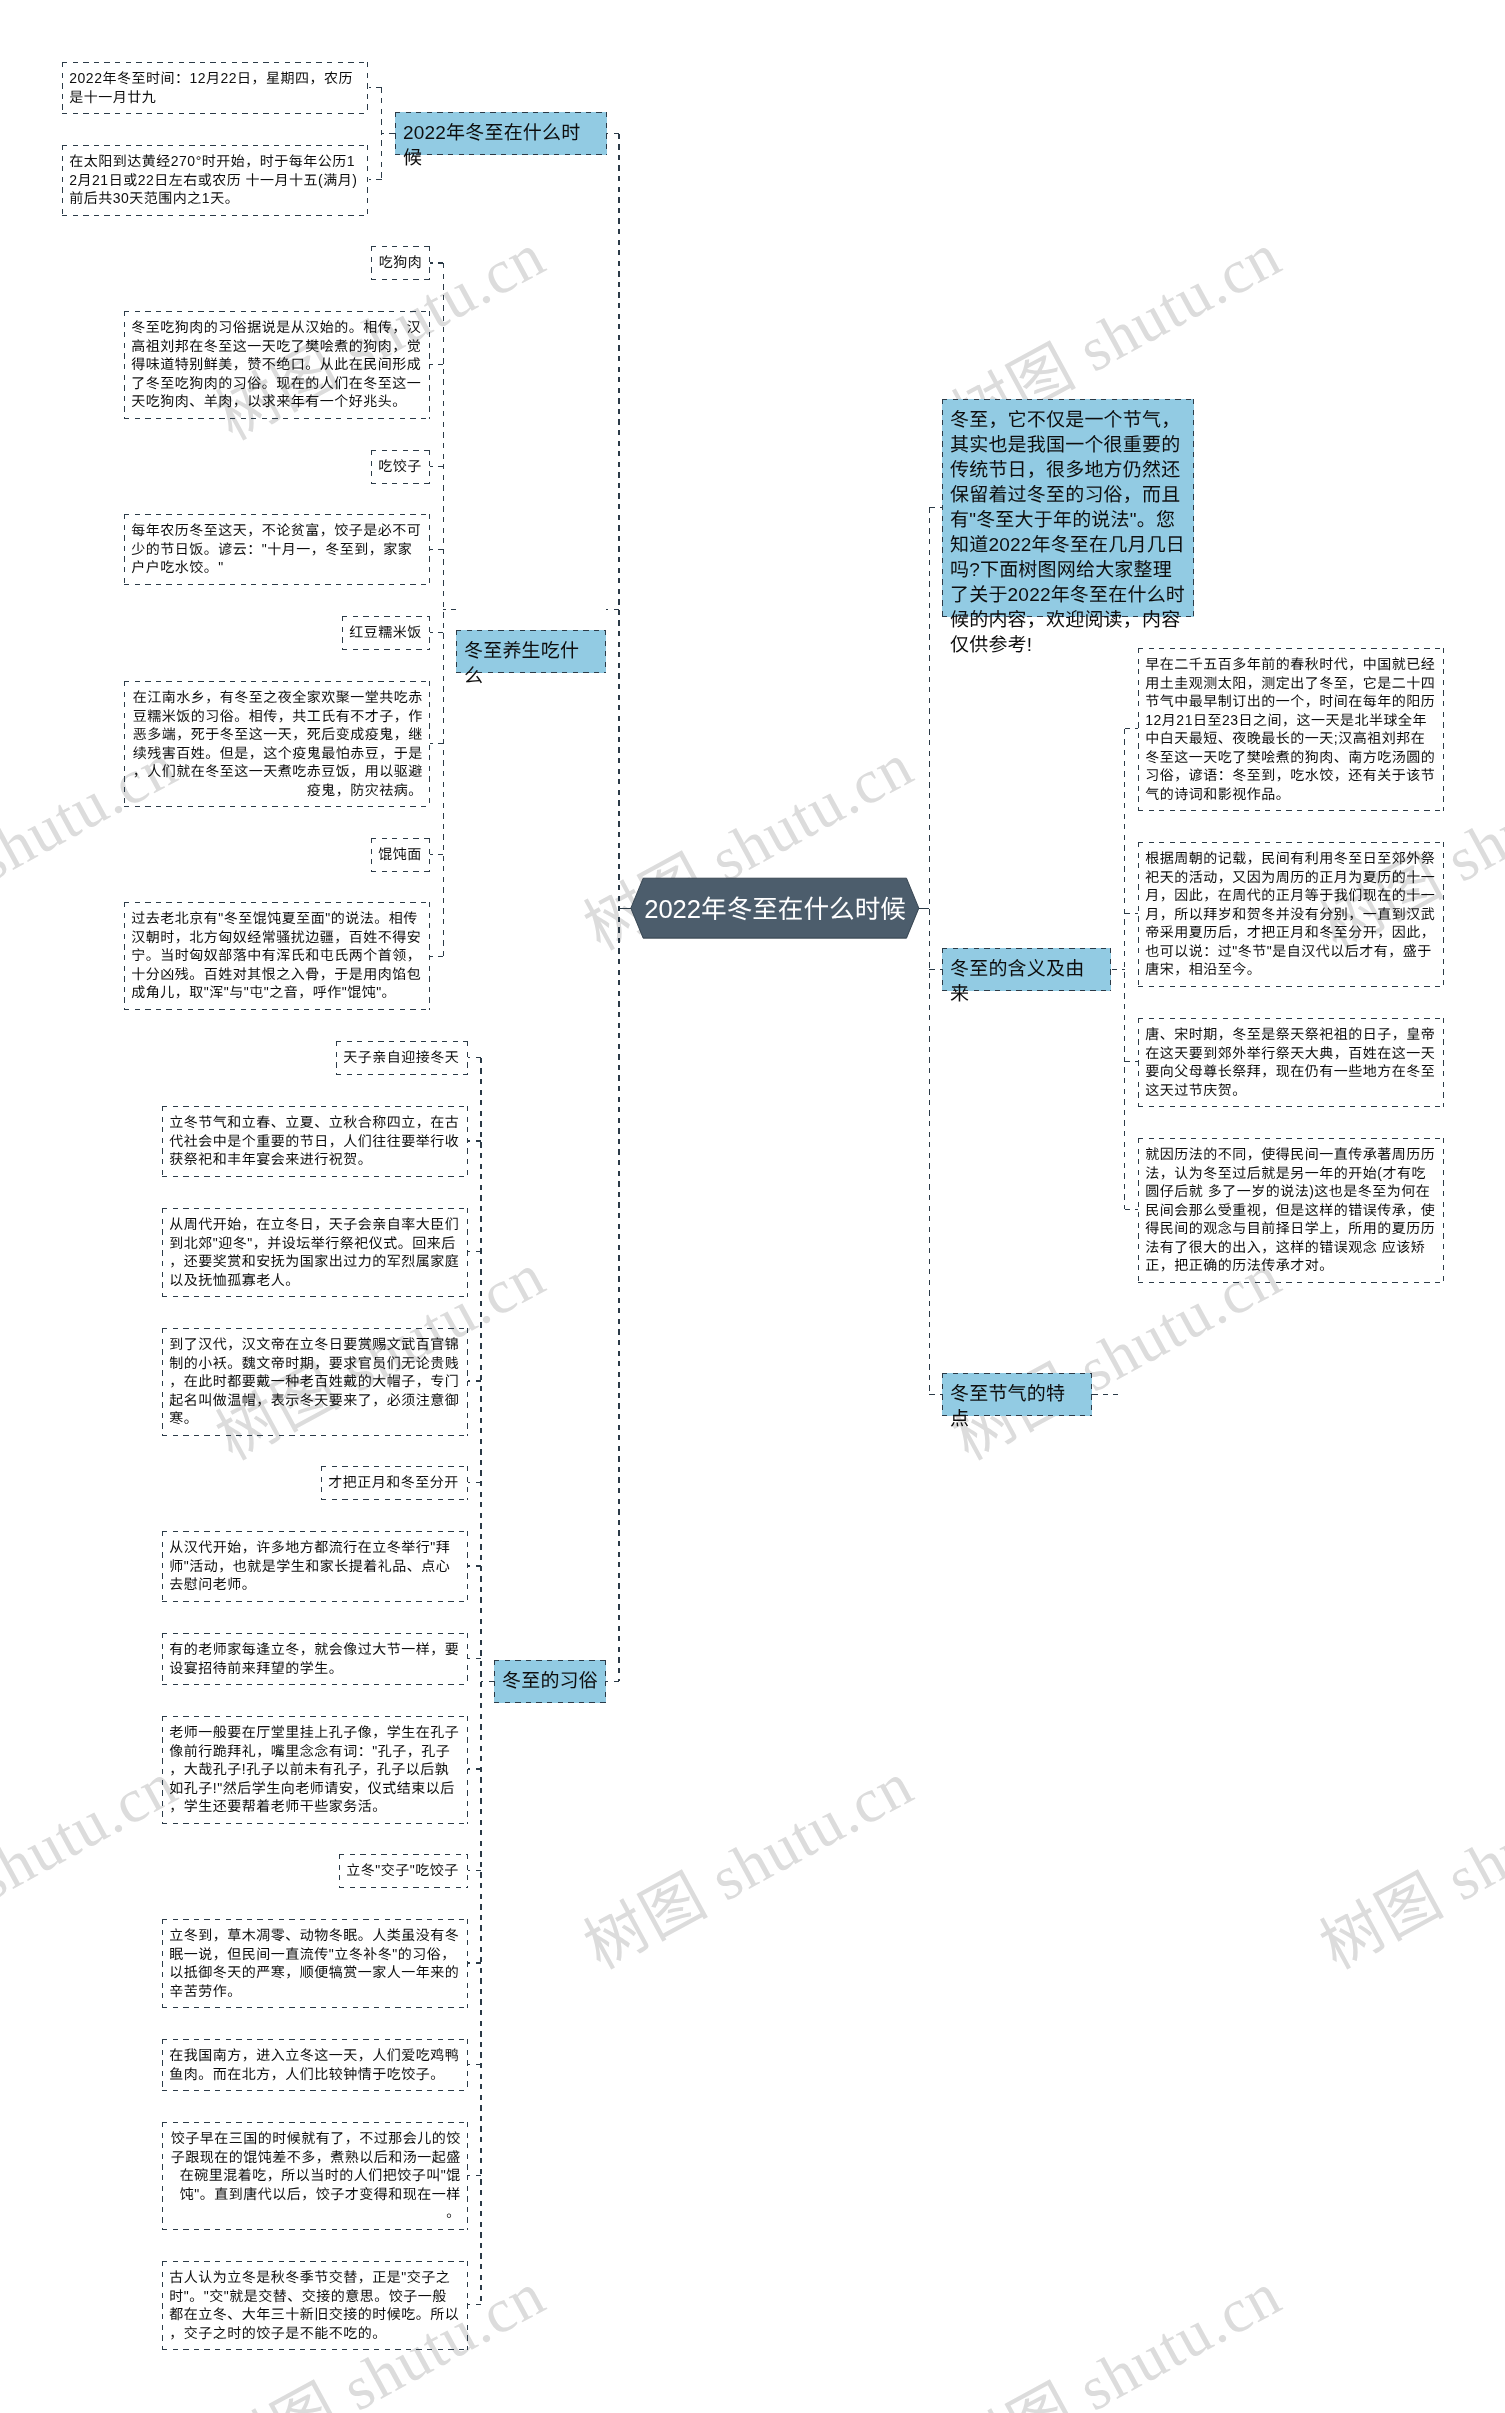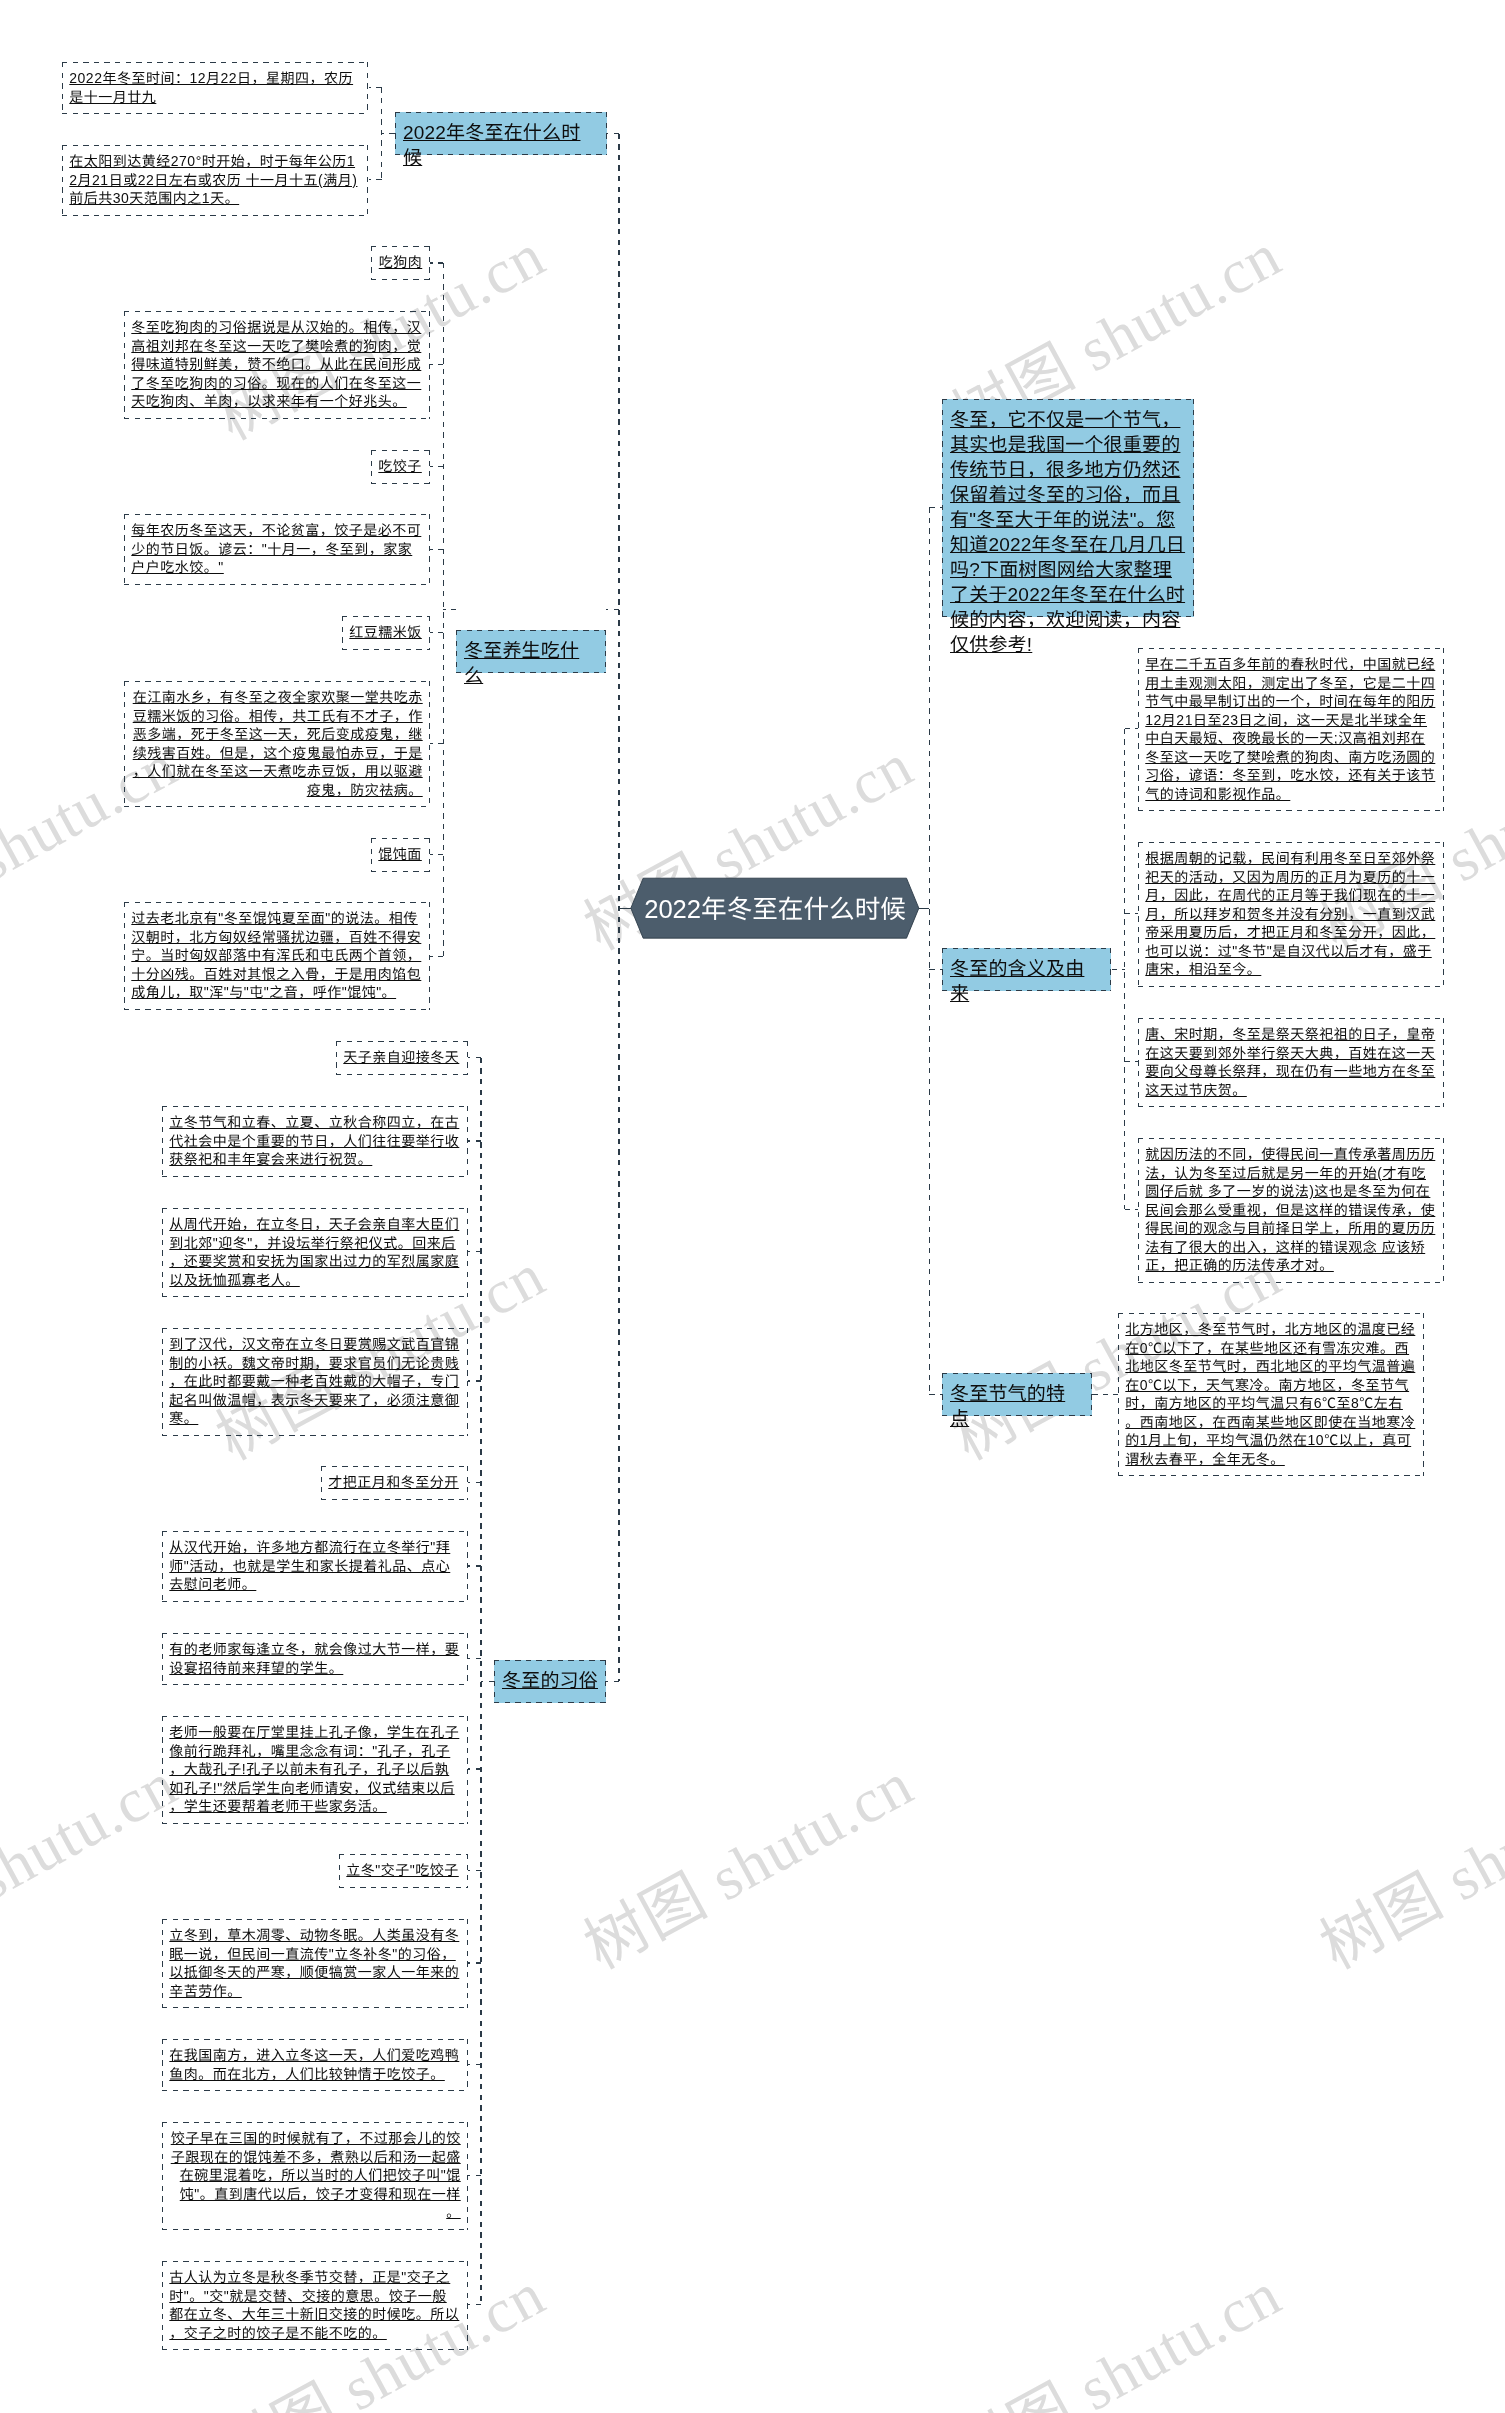--- a/index.html
+++ b/index.html
@@ -18,21 +18,21 @@
   .node{position:absolute;box-sizing:border-box;font-size:14px;line-height:18.5px;
         letter-spacing:0.5px;padding:7.3px;color:#0d0d0d;
         line-break:anywhere;word-break:break-all;background-color:transparent;
         background-image:
           repeating-linear-gradient(to right,#2b3a47 0 5.3px,transparent 5.3px 10.6px),
           repeating-linear-gradient(to right,#2b3a47 0 5.3px,transparent 5.3px 10.6px),
           repeating-linear-gradient(to bottom,#2b3a47 0 5.3px,transparent 5.3px 10.6px),
           repeating-linear-gradient(to bottom,#2b3a47 0 5.3px,transparent 5.3px 10.6px);
         background-size:100% 1.2px,100% 1.2px,1.2px 100%,1.2px 100%;
         background-position:0 0,0 100%,0 0,100% 0;
-        background-repeat:no-repeat;text-decoration:underline;}
+        background-repeat:no-repeat;}
   .topic{background-color:#92cbe3;font-size:19px;line-height:25px;letter-spacing:0.2px;padding:8px;min-height:43px;}
   .rootnode{position:absolute;color:#ffffff;display:flex;align-items:center;
         justify-content:center;font-size:25.6px;box-sizing:border-box;z-index:3;
         letter-spacing:0px;}
   .rootnode > span{display:block;transform:translateY(-1.8px);}
 </style>
 </head>
 <body lang="zh-CN" style="background: rgb(255, 255, 255);">
 
 <div id="stage">
@@ -128,19 +128,18 @@
       <div class="node" style="left: 162px; top: 2039px; width: 306px; height: 52px; color: rgb(13, 13, 13);">在我国南方，进入立冬这一天，人们爱吃鸡鸭鱼肉。而在北方，人们比较钟情于吃饺子。</div>
       <div class="node" style="left: 162px; top: 2122px; width: 306px; height: 108px; color: rgb(13, 13, 13); text-align: right;">饺子早在三国的时候就有了，不过那会儿的饺子跟现在的馄饨差不多，煮熟以后和汤一起盛在碗里混着吃，所以当时的人们把饺子叫"馄饨"。直到唐代以后，饺子才变得和现在一样。</div>
       <div class="node" style="left: 162px; top: 2261px; width: 306px; height: 89px; color: rgb(13, 13, 13);">古人认为立冬是秋冬季节交替，正是"交子之时"。"交"就是交替、交接的意思。饺子一般都在立冬、大年三十新旧交接的时候吃。所以，交子之时的饺子是不能不吃的。</div>
       <div class="node topic" style="left: 942px; top: 399px; width: 252px; height: 218px; color: rgb(13, 13, 13); background-color: rgb(146, 203, 227);">冬至，它不仅是一个节气，其实也是我国一个很重要的传统节日，很多地方仍然还保留着过冬至的习俗，而且有"冬至大于年的说法"。您知道2022年冬至在几月几日吗?下面树图网给大家整理了关于2022年冬至在什么时候的内容，欢迎阅读，内容仅供参考!</div>
       <div class="node topic" style="left: 942px; top: 948px; width: 169px; height: 43px; color: rgb(13, 13, 13); background-color: rgb(146, 203, 227);">冬至的含义及由来</div>
       <div class="node" style="left: 1138px; top: 648px; width: 306px; height: 163px; color: rgb(13, 13, 13);">早在二千五百多年前的春秋时代，中国就已经用土圭观测太阳，测定出了冬至，它是二十四节气中最早制订出的一个，时间在每年的阳历12月21日至23日之间，这一天是北半球全年中白天最短、夜晚最长的一天;汉高祖刘邦在冬至这一天吃了樊哙煮的狗肉、南方吃汤圆的习俗，谚语：冬至到，吃水饺，还有关于该节气的诗词和影视作品。</div>
       <div class="node" style="left: 1138px; top: 842px; width: 306px; height: 145px; color: rgb(13, 13, 13);">根据周朝的记载，民间有利用冬至日至郊外祭祀天的活动，又因为周历的正月为夏历的十一月，因此，在周代的正月等于我们现在的十一月，所以拜岁和贺冬并没有分别，一直到汉武帝采用夏历后，才把正月和冬至分开，因此，也可以说：过"冬节"是自汉代以后才有，盛于唐宋，相沿至今。</div>
       <div class="node" style="left: 1138px; top: 1018px; width: 306px; height: 89px; color: rgb(13, 13, 13);">唐、宋时期，冬至是祭天祭祀祖的日子，皇帝在这天要到郊外举行祭天大典，百姓在这一天要向父母尊长祭拜，现在仍有一些地方在冬至这天过节庆贺。</div>
       <div class="node" style="left: 1138px; top: 1138px; width: 306px; height: 145px; color: rgb(13, 13, 13);">就因历法的不同，使得民间一直传承著周历历法，认为冬至过后就是另一年的开始(才有吃圆仔后就 多了一岁的说法)这也是冬至为何在民间会那么受重视，但是这样的错误传承，使得民间的观念与目前择日学上，所用的夏历历法有了很大的出入，这样的错误观念 应该矫正，把正确的历法传承才对。</div>
       <div class="node topic" style="left: 942px; top: 1373px; width: 150px; height: 43px; color: rgb(13, 13, 13); background-color: rgb(146, 203, 227);">冬至节气的特点</div>
-      <div class="node" style="left: 1118px; top: 1313px; width: 306px; height: 163px; color: rgb(13, 13, 13);">北方地区，冬至节气时，北方地区的温度已经在0℃以下了，在某些地区还有雪冻灾难。西北地区冬至节气时，西北地区的平均气温普遍在0℃以下，天气寒冷。南方地区，冬至节气时，南方地区的平均气温只有6℃至8℃左右。西南地区，在西南某些地区即使在当地寒冷的1月上旬，平均气温仍然在10℃以上，真可谓秋去春平，全年无冬。</div>
     </div>
 <div class="rootnode" style="left: 631px; top: 878px; width: 288px; height: 60px; color: rgb(255, 255, 255);">
       <span>2022年冬至在什么时候</span>
     </div>
   </div>
 
 
 </body></html>

